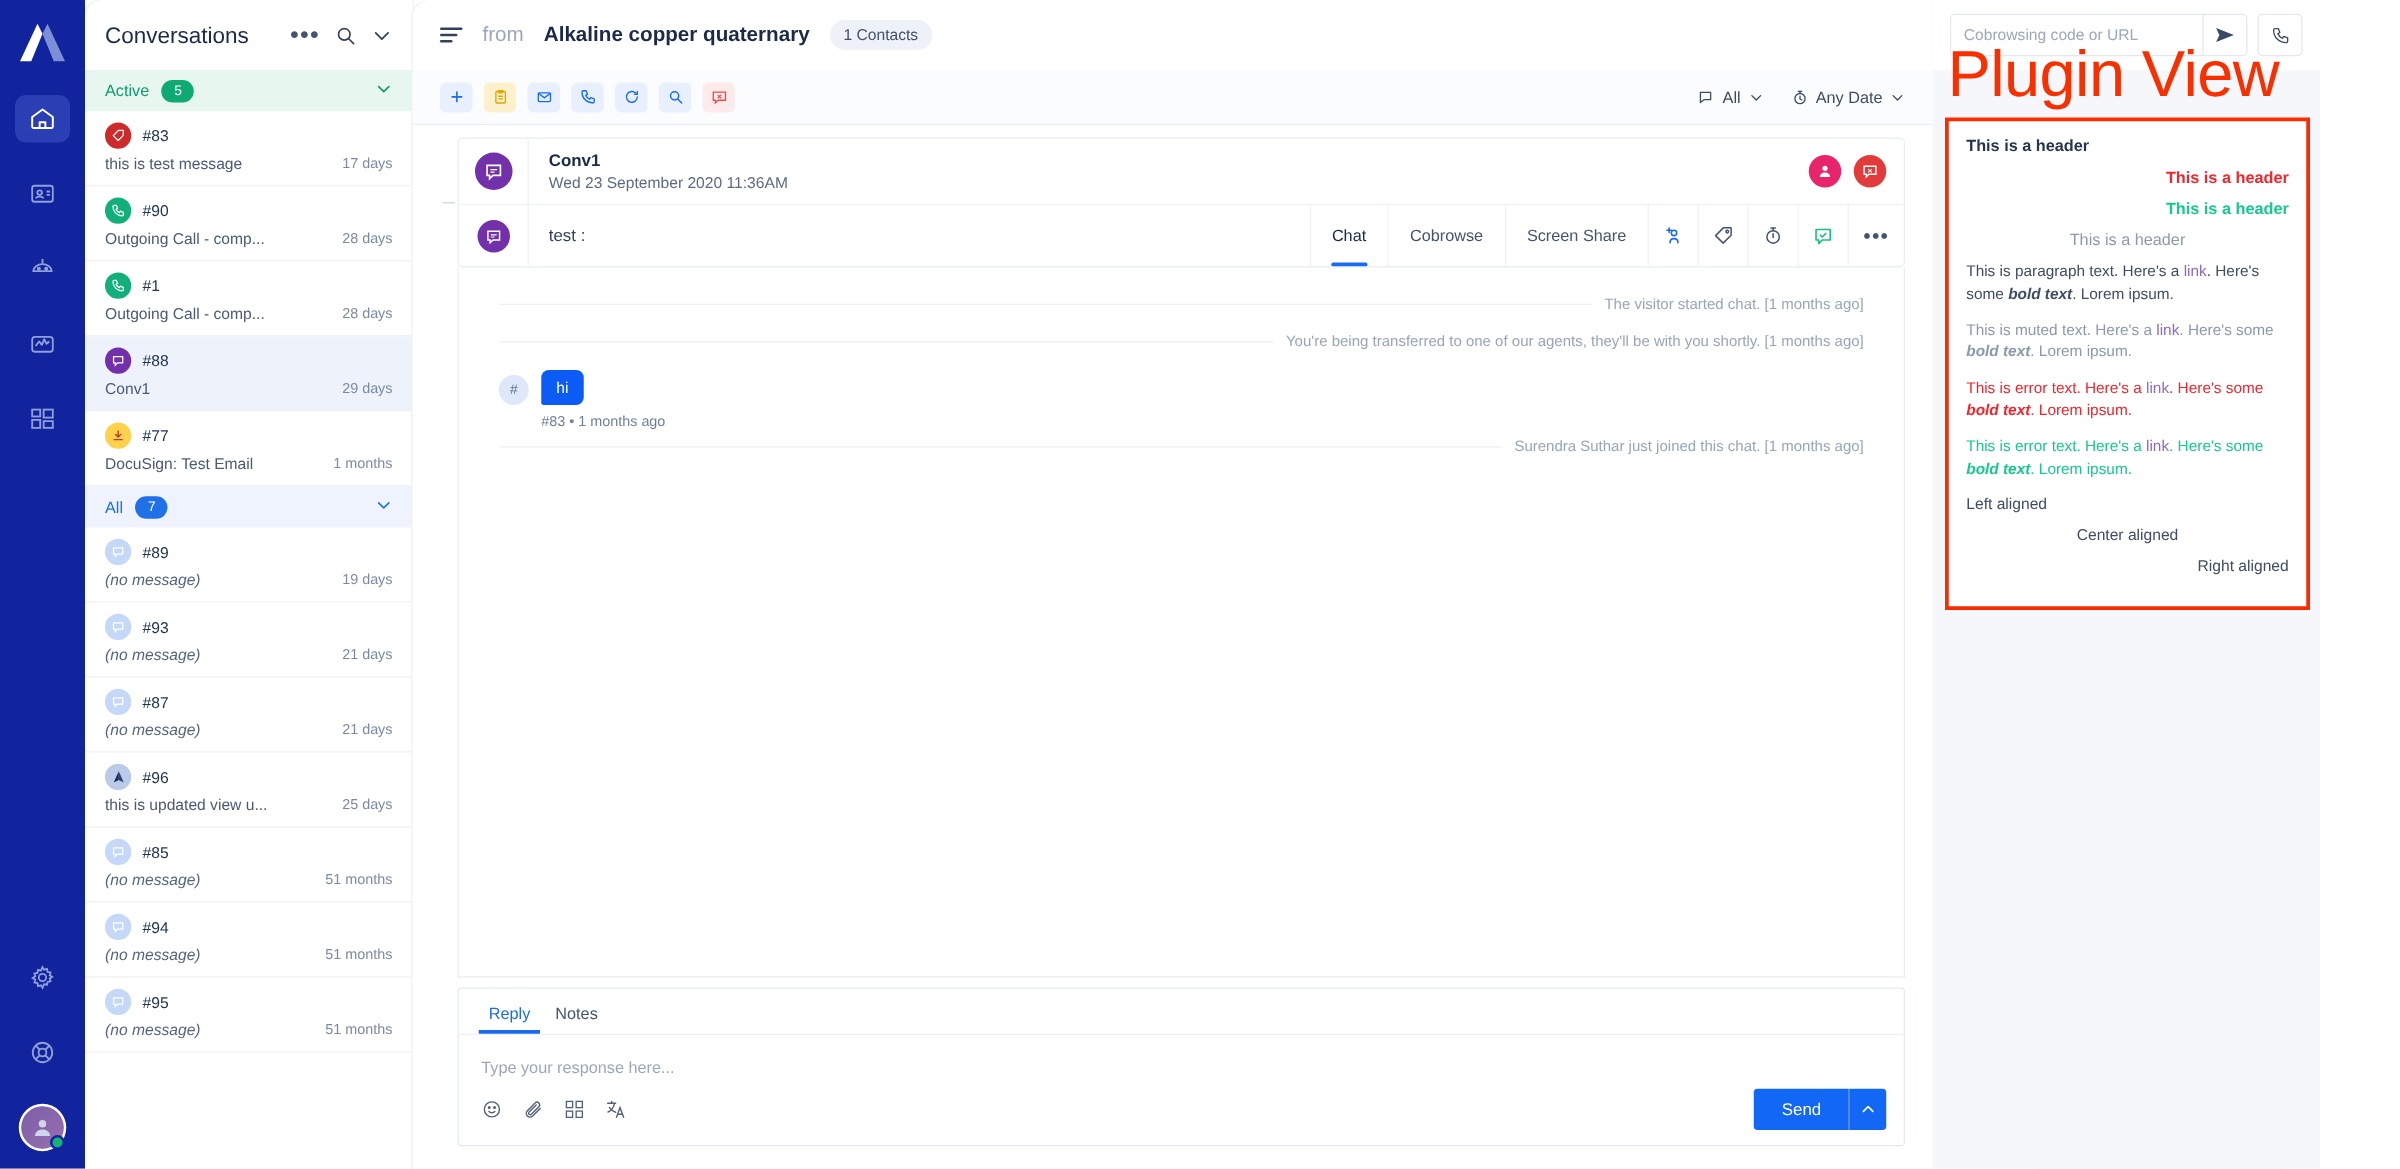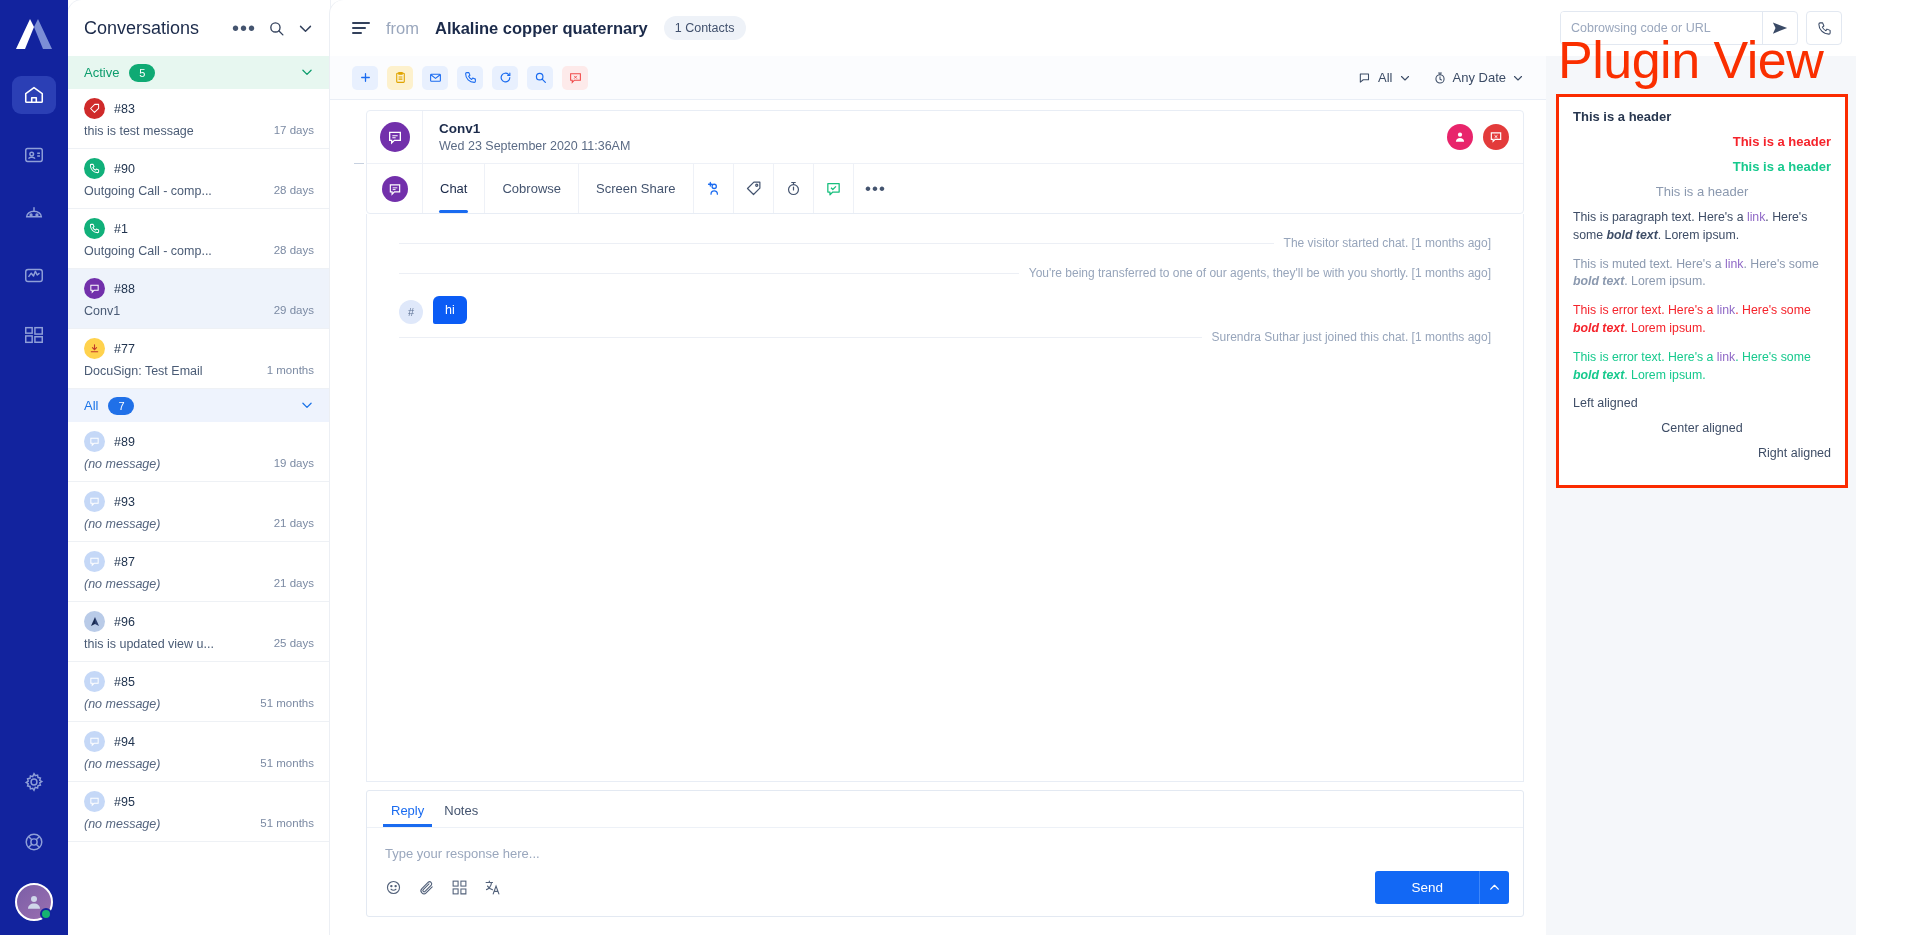--- a/index.html
+++ b/index.html
@@ -78,21 +78,21 @@
     width:21px; height:21px; border-radius:50%; flex:0 0 21px;
     display:flex; align-items:center; justify-content:center;
   }
   .conv-av.red    { background:#cf2a2a; }
   .conv-av.green  { background:#11b07a; }
   .conv-av.purple { background:#7230ab; }
   .conv-av.yellow { background:#ffd24d; }
   .conv-av.lblue  { background:#c5d8f7; }
   .conv-av.dark   { background:#b9cbe8; }
   .conv-id { font-size:12.5px; color:#21344f; }
-  .conv-bot { display:flex; align-items:flex-start; justify-content:space-between; margin-top:5px; }
+  .conv-bot { display:flex; align-items:center; justify-content:space-between; margin-top:5px; }
   .conv-msg { font-size:12.5px; color:#4a5b75; white-space:nowrap; overflow:hidden; text-overflow:ellipsis; max-width:165px; }
   .conv-msg.muted-i { font-style: italic; color:#55657f; }
   .conv-time { font-size:11.5px; color:#7b8aa3; white-space:nowrap; }
 
   
   .main {
     flex: 1 1 auto; display:flex; flex-direction:column;
     background:#ffffff; border-top-left-radius:14px; overflow:hidden;
     box-shadow: -1px 0 0 #eceff4;
   }
@@ -186,21 +186,21 @@
   .comp-tabs { display:flex; gap:4px; padding: 8px 16px 0 16px; border-bottom:1px solid #edf1f7; }
   .comp-tab { font-size:13px; color:#44546f; padding: 4px 8px 9px 8px; cursor:pointer; position:relative; }
   .comp-tab.active { color:#1a6bf0; }
   .comp-tab.active::after { content:""; position:absolute; left:0; right:0; bottom:0; height:3px; background:#1a6bf0; }
   .comp-input { padding: 18px 18px 6px 18px; font-size:13px; color:#9aa7bd; }
   .comp-foot { display:flex; align-items:center; justify-content:space-between; padding: 4px 14px 12px 18px; }
   .comp-icons { display:flex; align-items:center; gap:16px; color:#52617a; }
   .comp-icons span { cursor:pointer; line-height:0; }
   .send-wrap { display:flex; }
   .send-btn {
-    background:#1268f5; color:#fff; font-size:13.5px; padding: 9px 36px;
+    background:#1268f5; color:#fff; font-size:13.5px; padding: 9px 22px;
     border:none; border-radius:3px 0 0 3px; cursor:pointer;
   }
   .send-caret {
     background:#1268f5; color:#fff; width:30px; border-left:1px solid #3e87fa;
     border-radius:0 3px 3px 0; display:flex;align-items:center;justify-content:center;cursor:pointer;
     font-size:13px;
   }
 
   
   .rightpane {
@@ -644,20 +644,21 @@
 
           <div class="subject-row">
             <div style="width:56px;flex:0 0 56px;display:flex;align-items:center;justify-content:center;border-right:1px solid #eef1f7;">
               <div class="ch-avatar small">
                 <svg width="14" height="14" viewBox="0 0 24 24" fill="none" stroke="#ffffff" stroke-width="2">
                     <path d="M4 5 h16 v12 h-9 l-4 4 v-4 H4 z"></path>
                     <path d="M8 10 h8 M8 13 h5" stroke-width="1.6"></path>
                   </svg>
               </div>
             </div>
+            <div class="subject-text">test :</div>
             <div class="tabs-row">
               <div class="tab active">Chat</div>
               <div class="tab">Cobrowse</div>
               <div class="tab">Screen Share</div>
               <div class="tab-ic">
                 <svg width="17" height="17" viewBox="0 0 24 24" fill="none" stroke="#1a6bf0" stroke-width="1.8" stroke-linecap="round">
                     <circle cx="13" cy="9" r="3"></circle>
                     <path d="M8.5 20 c0-3 2-4.6 4.5-4.6 s4.5 1.6 4.5 4.6"></path>
                     <path d="M5 6 h5 M7.5 3.5 v5"></path>
                   </svg>
@@ -697,20 +698,21 @@
             </div>
             <div class="sys-line">
               <span class="rule"></span>
               <span class="txt">You're being transferred to one of our agents, they'll be with you shortly. [1 months ago]</span>
             </div>
             <div>
               <div class="msg-row">
                 <span class="msg-av">#</span>
                 <span class="bubble">hi</span>
               </div>
+              <div class="msg-meta">#83  •  1 months ago</div>
             </div>
             <div class="sys-line">
               <span class="rule"></span>
               <span class="txt">Surendra Suthar just joined this chat. [1 months ago]</span>
             </div>
           </div>
       </div>
 
       <div class="composer" style="margin-left:14px;">
         <div class="comp-tabs">

